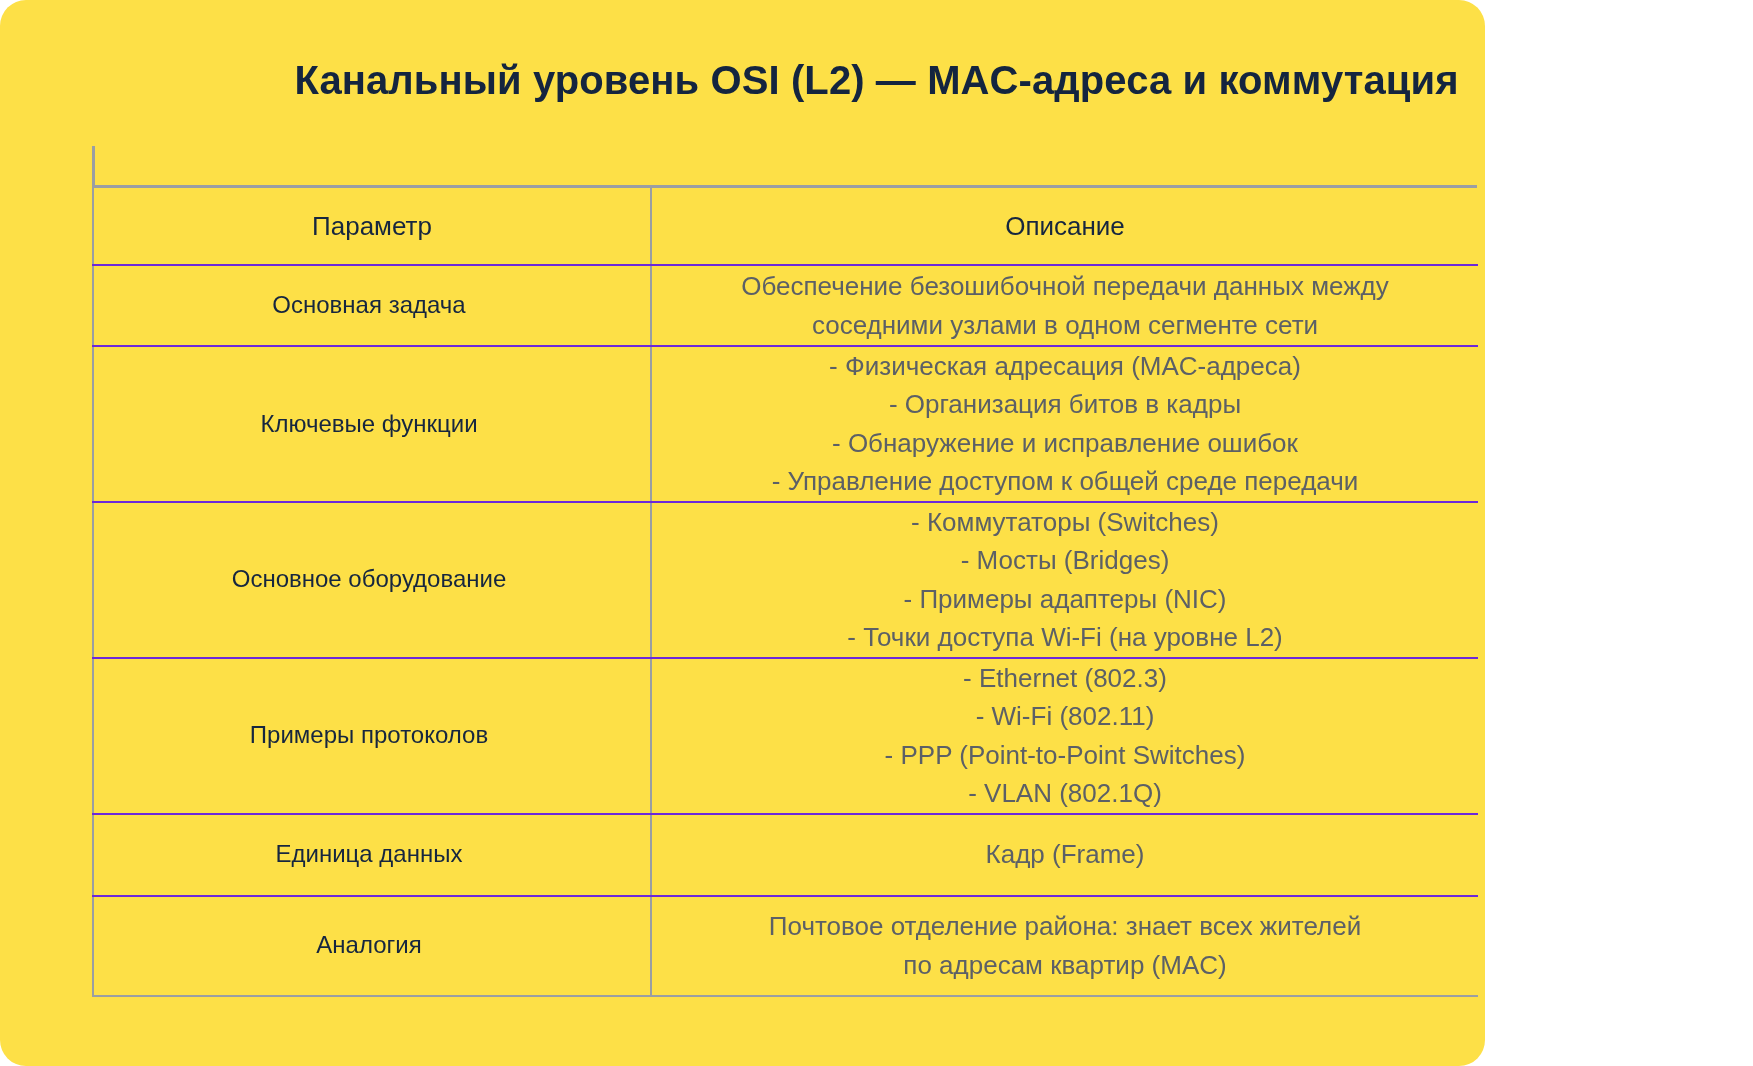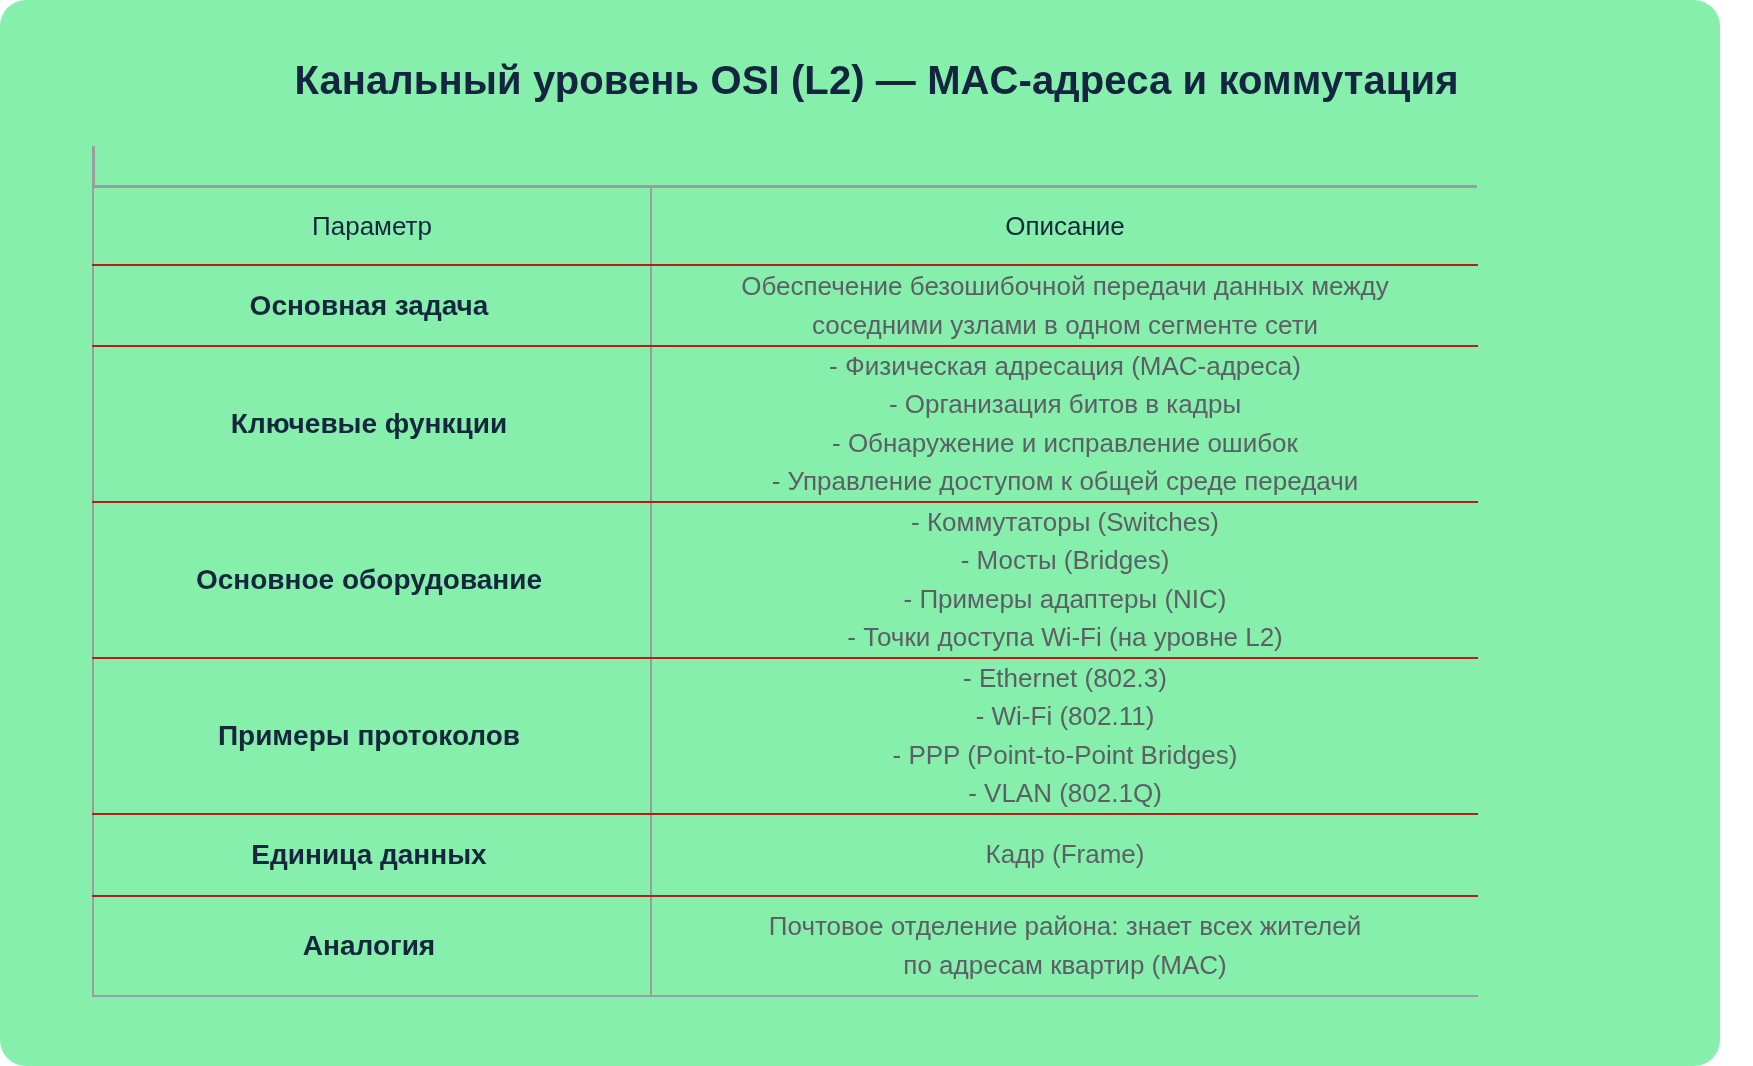--- a/index.html
+++ b/index.html
@@ -9,24 +9,24 @@
   }
   body {
     width: 1753px;
     height: 1066px;
     background: #ffffff;
     font-family: "Liberation Sans", "DejaVu Sans", sans-serif;
     overflow: hidden;
   }
   #slide {
     position: relative;
-    width: 1720px;
+    width: 1485px;
     height: 1066px;
     box-sizing: border-box;
-    background: #86efac;
+    background: #fde047;
     border-radius: 26px;
   }
   #title {
     position: absolute;
     left: 0;
     top: 58px;
     width: 1753px;
     text-align: center;
     font-size: 40px;
     font-weight: bold;
@@ -50,41 +50,41 @@
   }
   table {
     border-collapse: collapse;
     width: 1385px;
     table-layout: fixed;
   }
   col.c1 { width: 558px; }
   col.c2 { width: 827px; }
   td, th {
     border-left: 2px solid #9a9ea3;
-    border-bottom: 2px solid #b91c1c;
+    border-bottom: 2px solid #6d28d9;
     padding: 0 14px;
     vertical-align: middle;
     text-align: center;
     box-sizing: border-box;
   }
   tr.hdr th {
     border-bottom-width: 2px;
   }
   td:last-child, th:last-child {
     border-right: 0;
   }
   th.param-head, th.desc-head {
     font-size: 26px;
     font-weight: normal;
     color: #16263f;
     height: 77px;
   }
   td.param {
-    font-size: 28px;
-    font-weight: bold;
+    font-size: 24px;
+    font-weight: normal;
     color: #16263f;
     line-height: 1.28;
     padding-left: 8px;
   }
   td.desc {
     font-size: 26px;
     font-weight: normal;
     color: #5c6066;
     line-height: 1.48;
   }
@@ -157,21 +157,21 @@
             </div>
           </td>
         </tr>
 
         <tr class="r4">
           <td class="param">Примеры протоколов</td>
           <td class="desc">
             <div class="lines">
               <span>- Ethernet (802.3)</span>
               <span>- Wi-Fi (802.11)</span>
-              <span>- PPP (Point-to-Point Bridges)</span>
+              <span>- PPP (Point-to-Point Switches)</span>
               <span>- VLAN (802.1Q)</span>
             </div>
           </td>
         </tr>
 
         <tr class="r5">
           <td class="param">Единица данных</td>
           <td class="desc">
             <div class="lines">
               <span>Кадр (Frame)</span>

